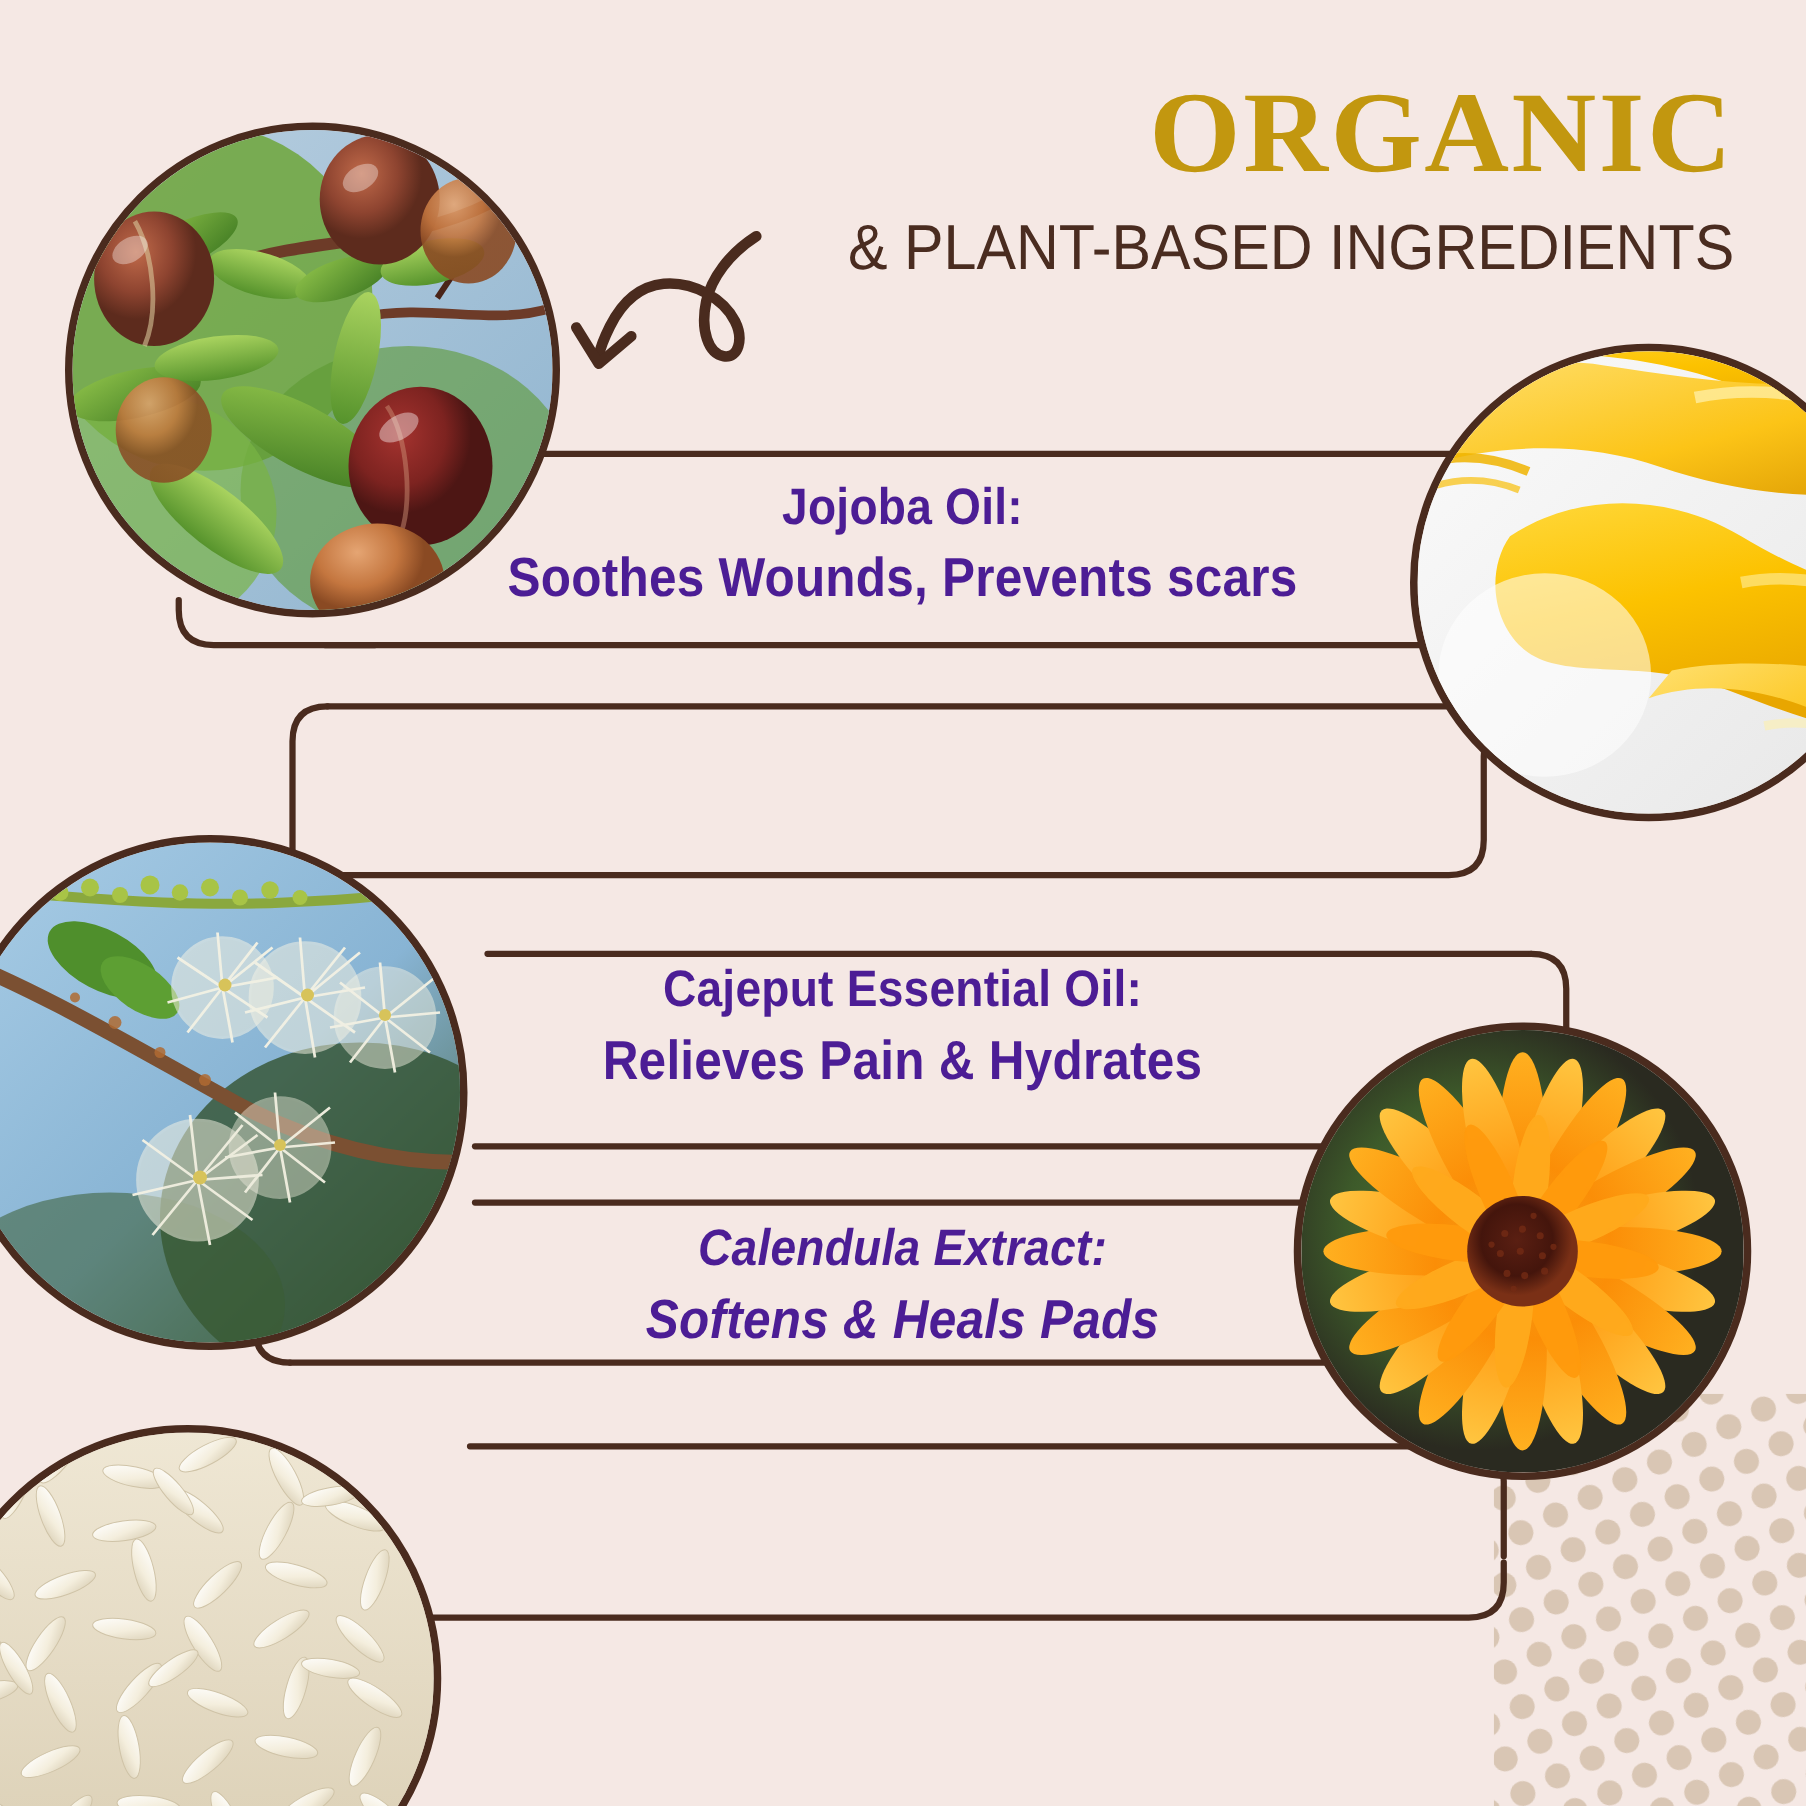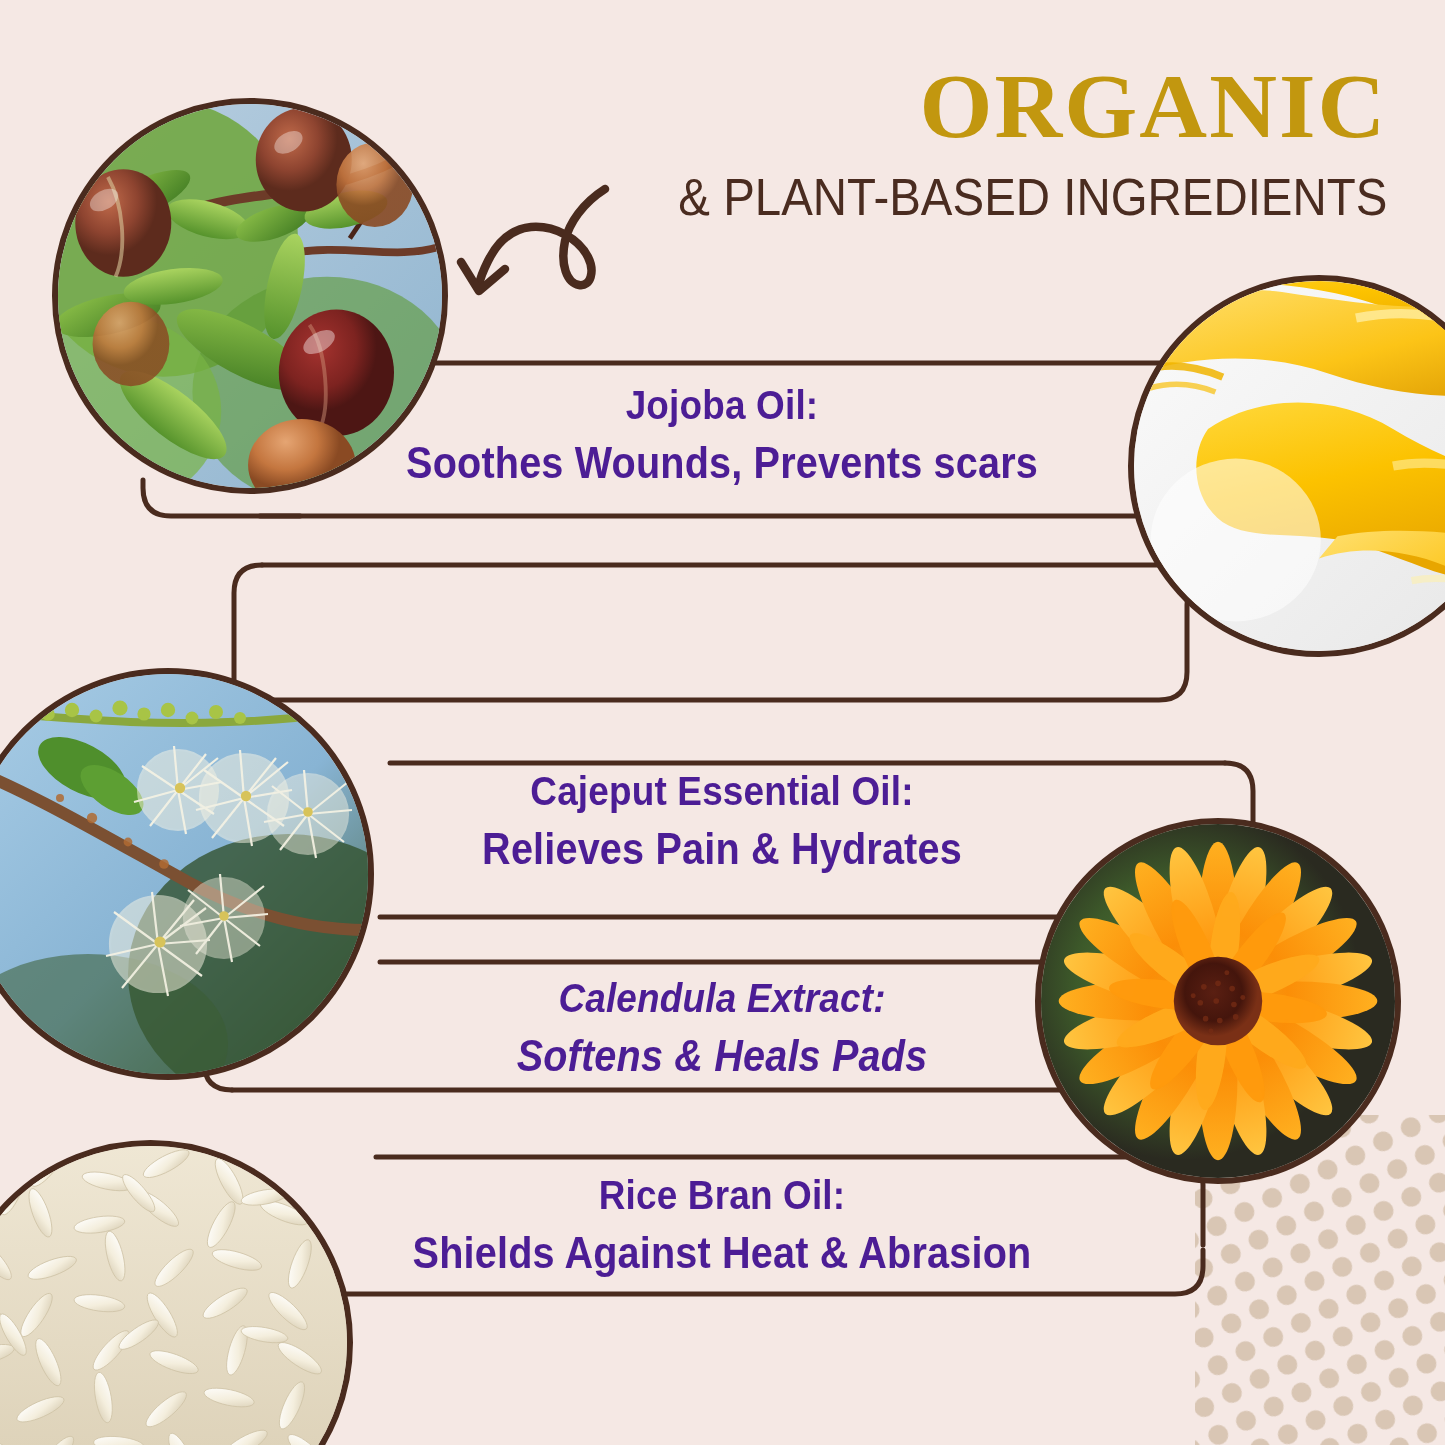--- a/index.html
+++ b/index.html
@@ -486,18 +486,14 @@
   <div class="row" style="left:232px;top:768px;">
     <span class="nm">Cajeput Essential Oil:</span>
     <span class="ds">Relieves Pain &amp; Hydrates</span>
   </div>
 
   <div class="row" style="left:232px;top:975px;font-style:italic;">
     <span class="nm">Calendula Extract:</span>
     <span class="ds">Softens &amp; Heals Pads</span>
   </div>
 
-  <div class="row" style="left:232px;top:1172px;">
-    <span class="nm">Rice Bran Oil:</span>
-    <span class="ds">Shields Against Heat &amp; Abrasion</span>
-  </div>
 
 </div>
 
 </body></html>

